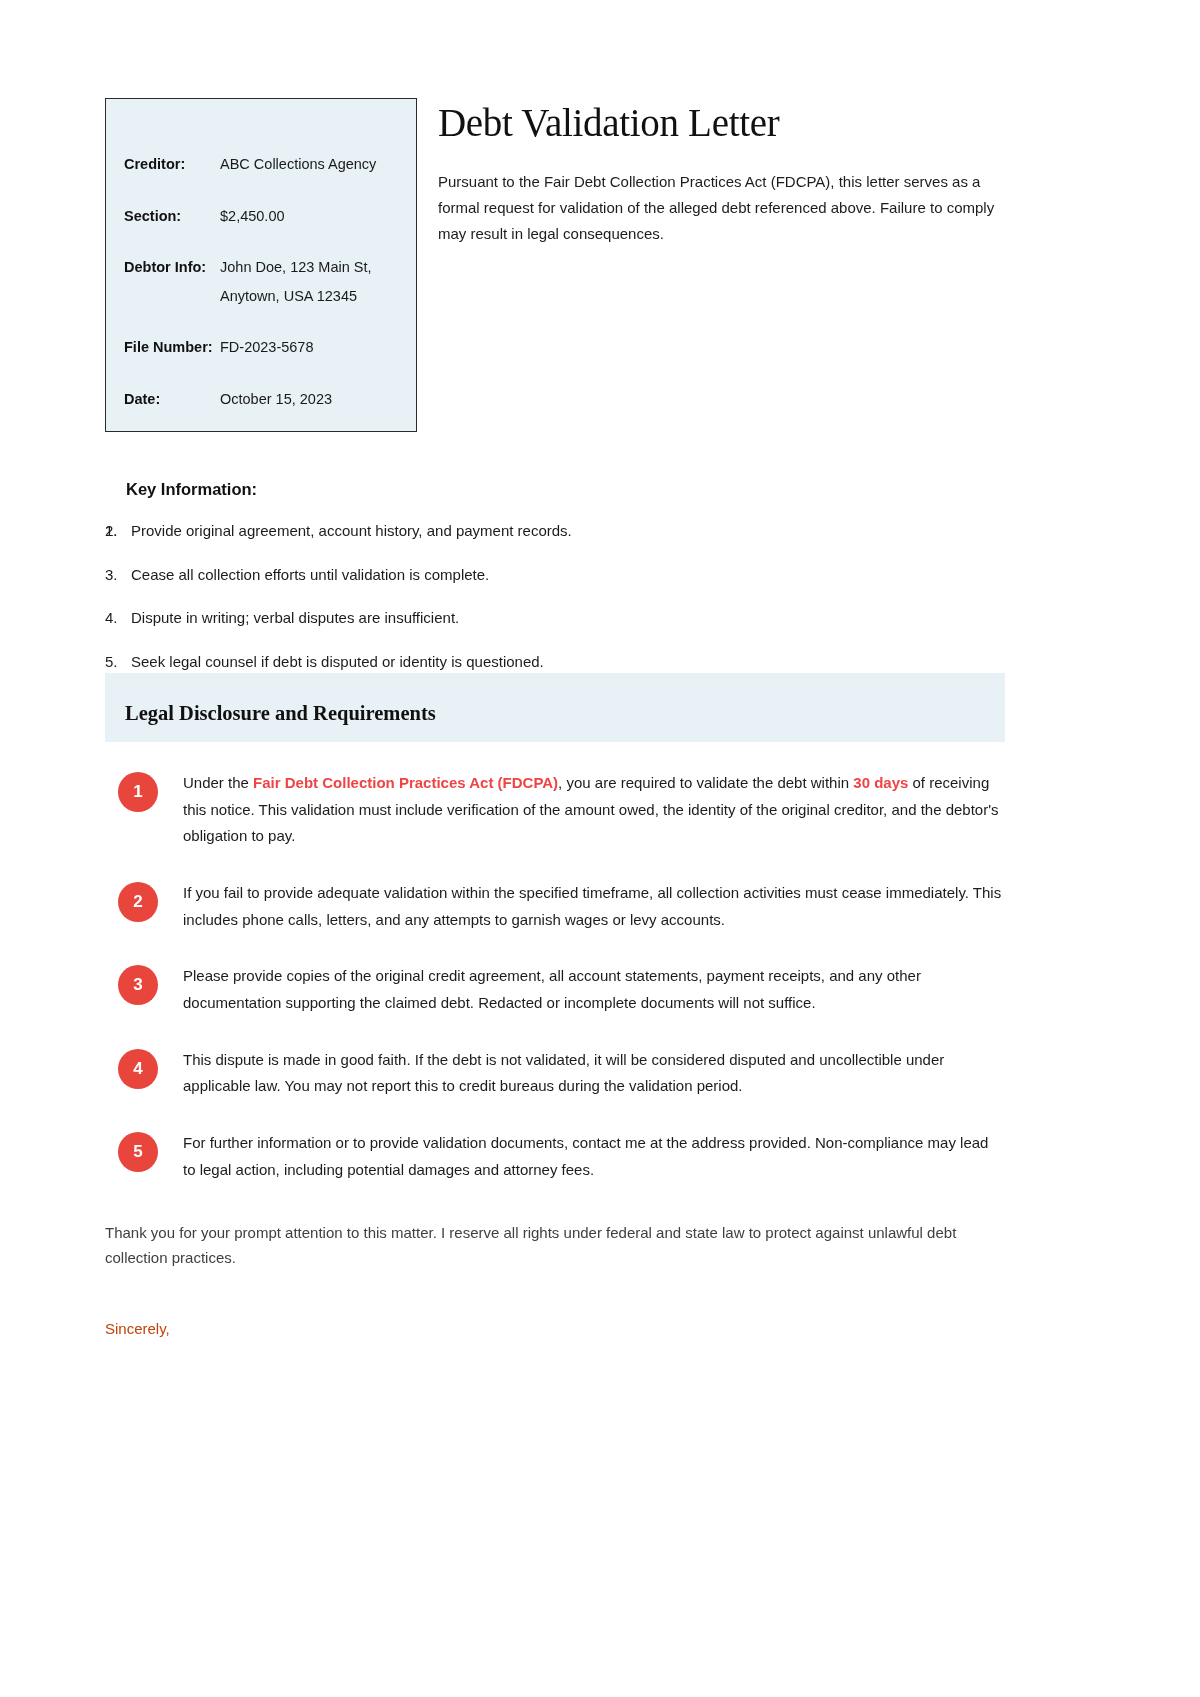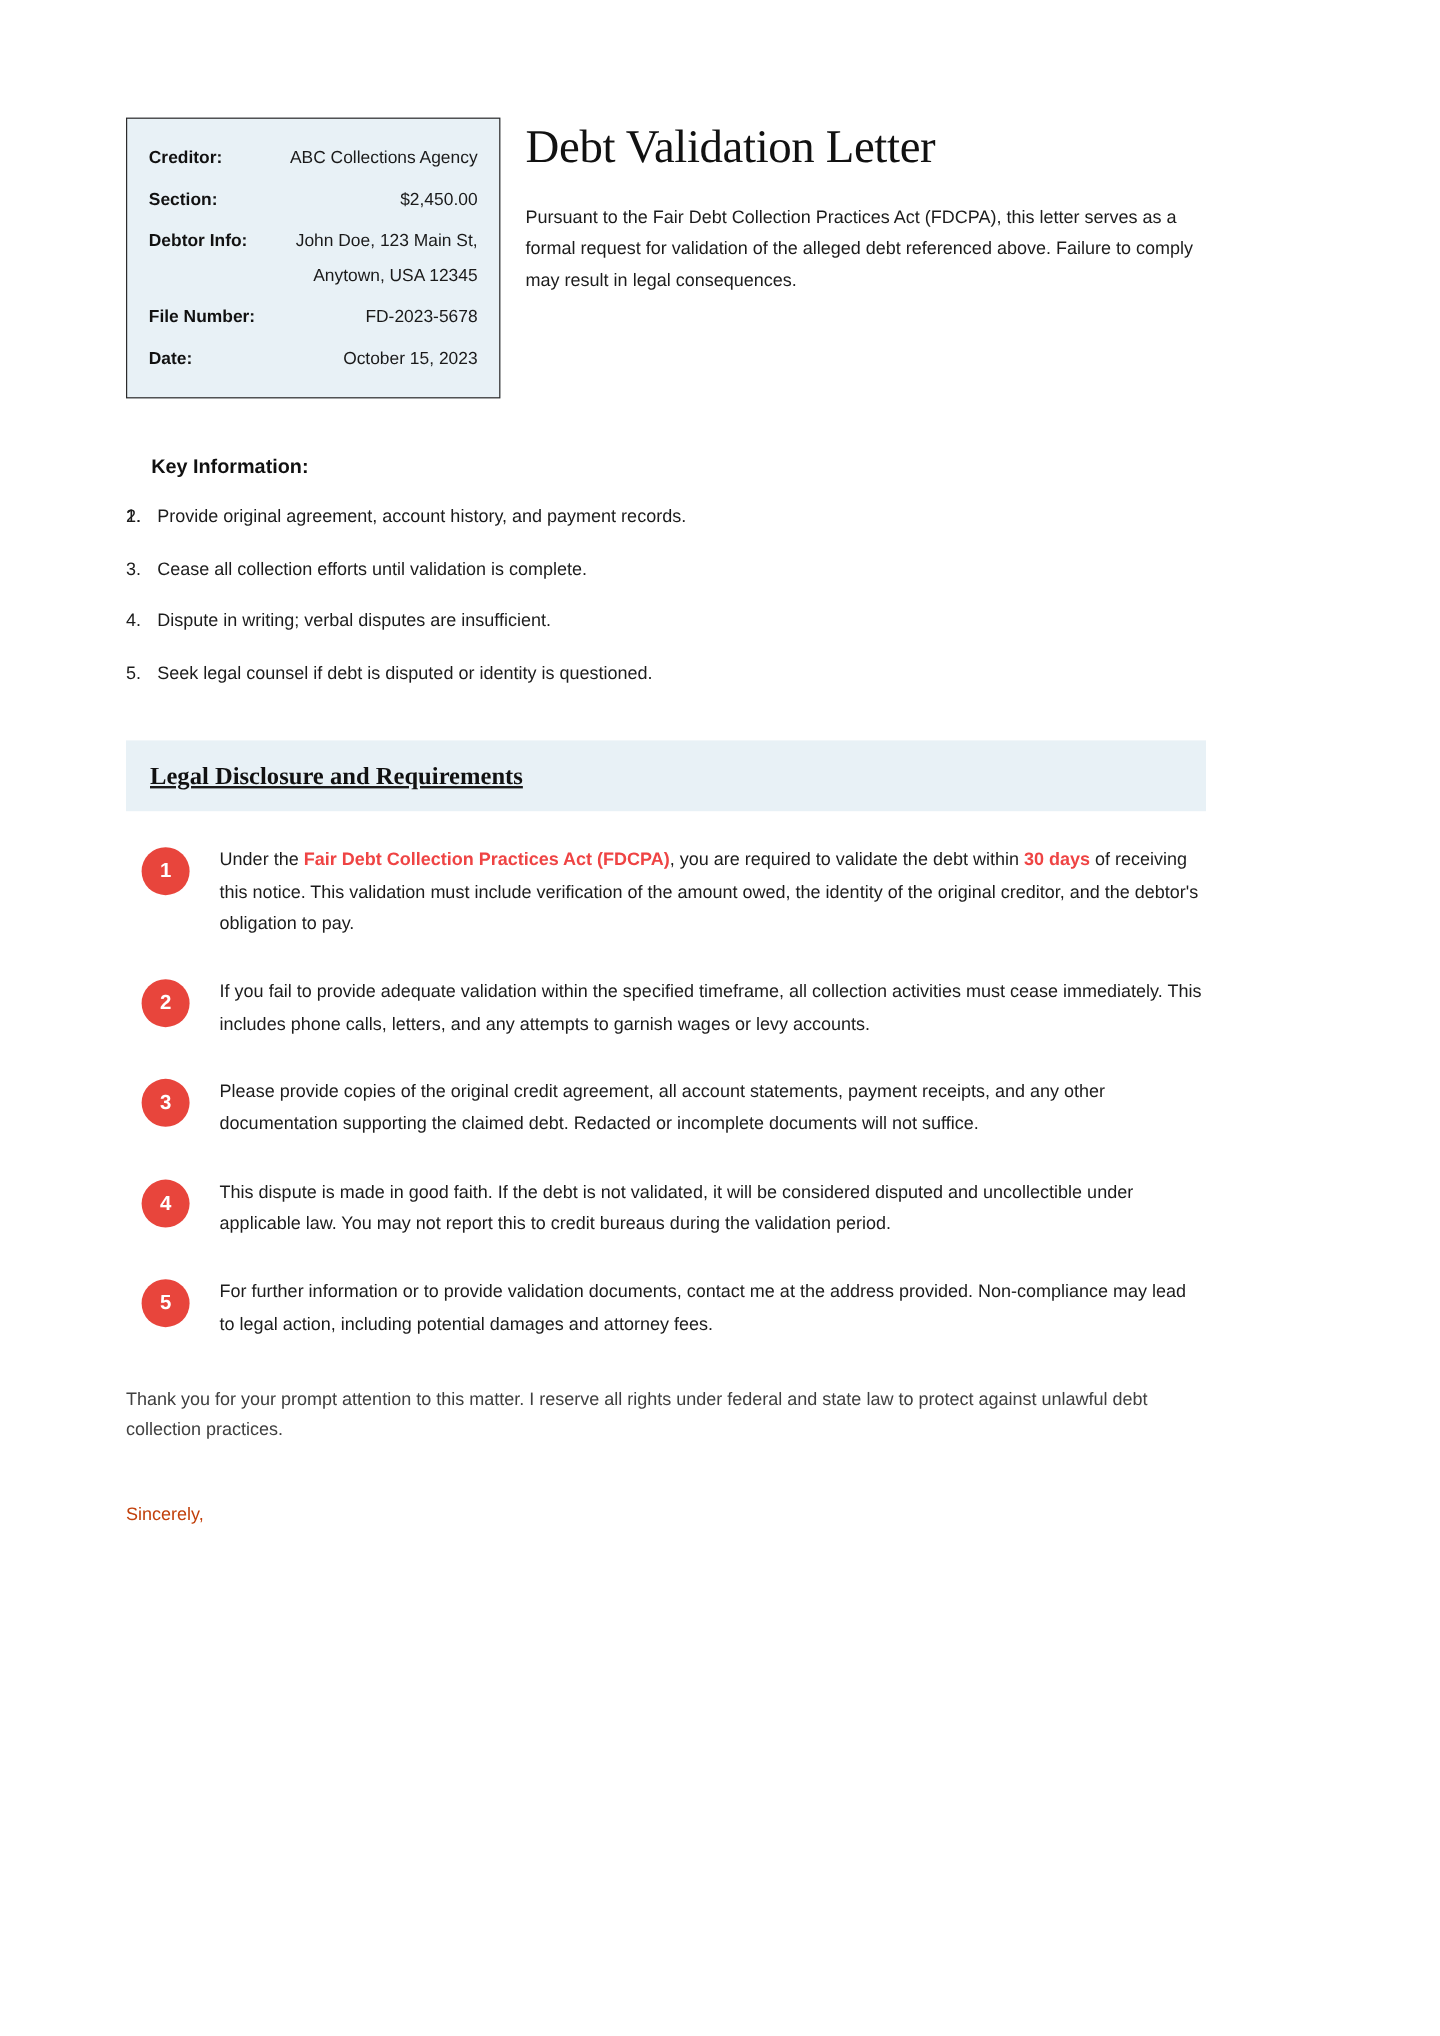--- a/index.html
+++ b/index.html
@@ -45,35 +45,35 @@
     border: 1px solid #2b2b2b;
     padding: 24px 18px 22px 18px;
     flex: 0 0 auto;
   }
 
   .meta-row {
     display: flex;
     align-items: flex-start;
     margin-bottom: 15px;
     line-height: 1.35;
+    margin-top: 32px;
   }
   .meta-row:last-child { margin-bottom: 0; }
 
   .meta-label {
     font-size: 14.5px;
     font-weight: bold;
     color: #111111;
     flex: 0 0 96px;
     white-space: nowrap;
   }
   .meta-value {
     font-size: 14.5px;
     color: #1a1a1a;
     flex: 1 1 auto;
-    text-align: right;
   }
   .meta-value .line2 { display: block; margin-top: 9px; }
 
   
   .title-block {
     flex: 1 1 auto;
     padding-left: 21px;
     padding-top: 4px;
   }
 
@@ -121,26 +121,24 @@
   .key-item:last-child { margin-bottom: 0; }
   .key-num {
     position: absolute;
     left: 0;
     top: 0;
     width: 24px;
   }
 
   
   .banner {
-    margin-top: 44px;
     background: #e8f1f6;
-    padding: 18px 20px 16px 20px;
+    padding: 28px 20px 16px 20px;
     box-sizing: border-box;
     width: 900px;
-    text-decoration: underline;
   }
   .banner-title {
     font-family: "Liberation Serif", serif;
     font-size: 20.5px;
     font-weight: bold;
     color: #111111;
     margin: 0;
     line-height: 1.2;
   }
 

